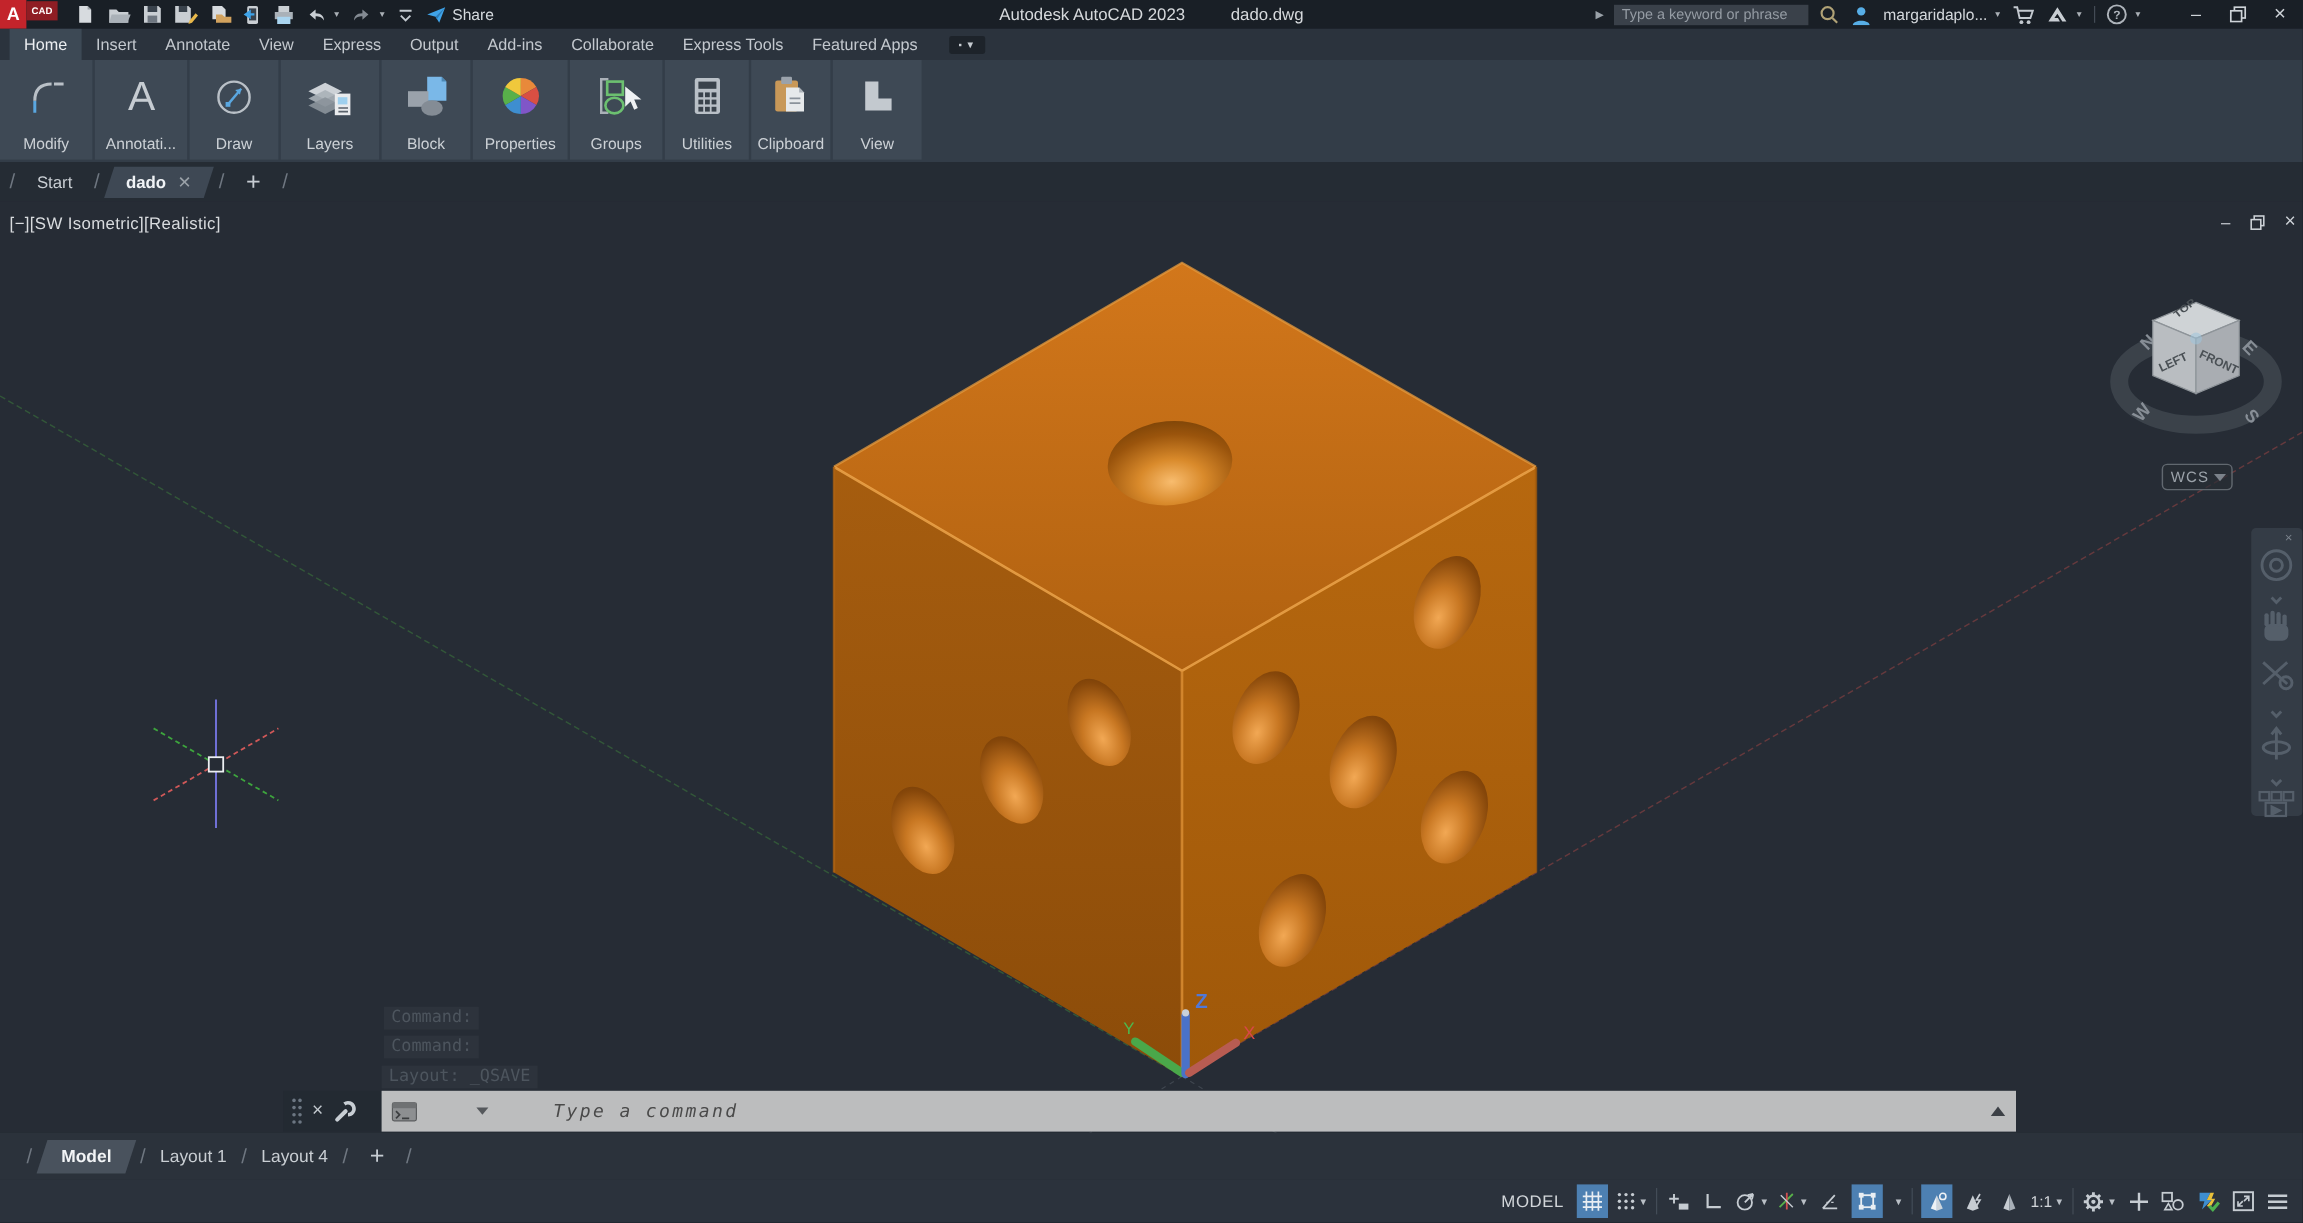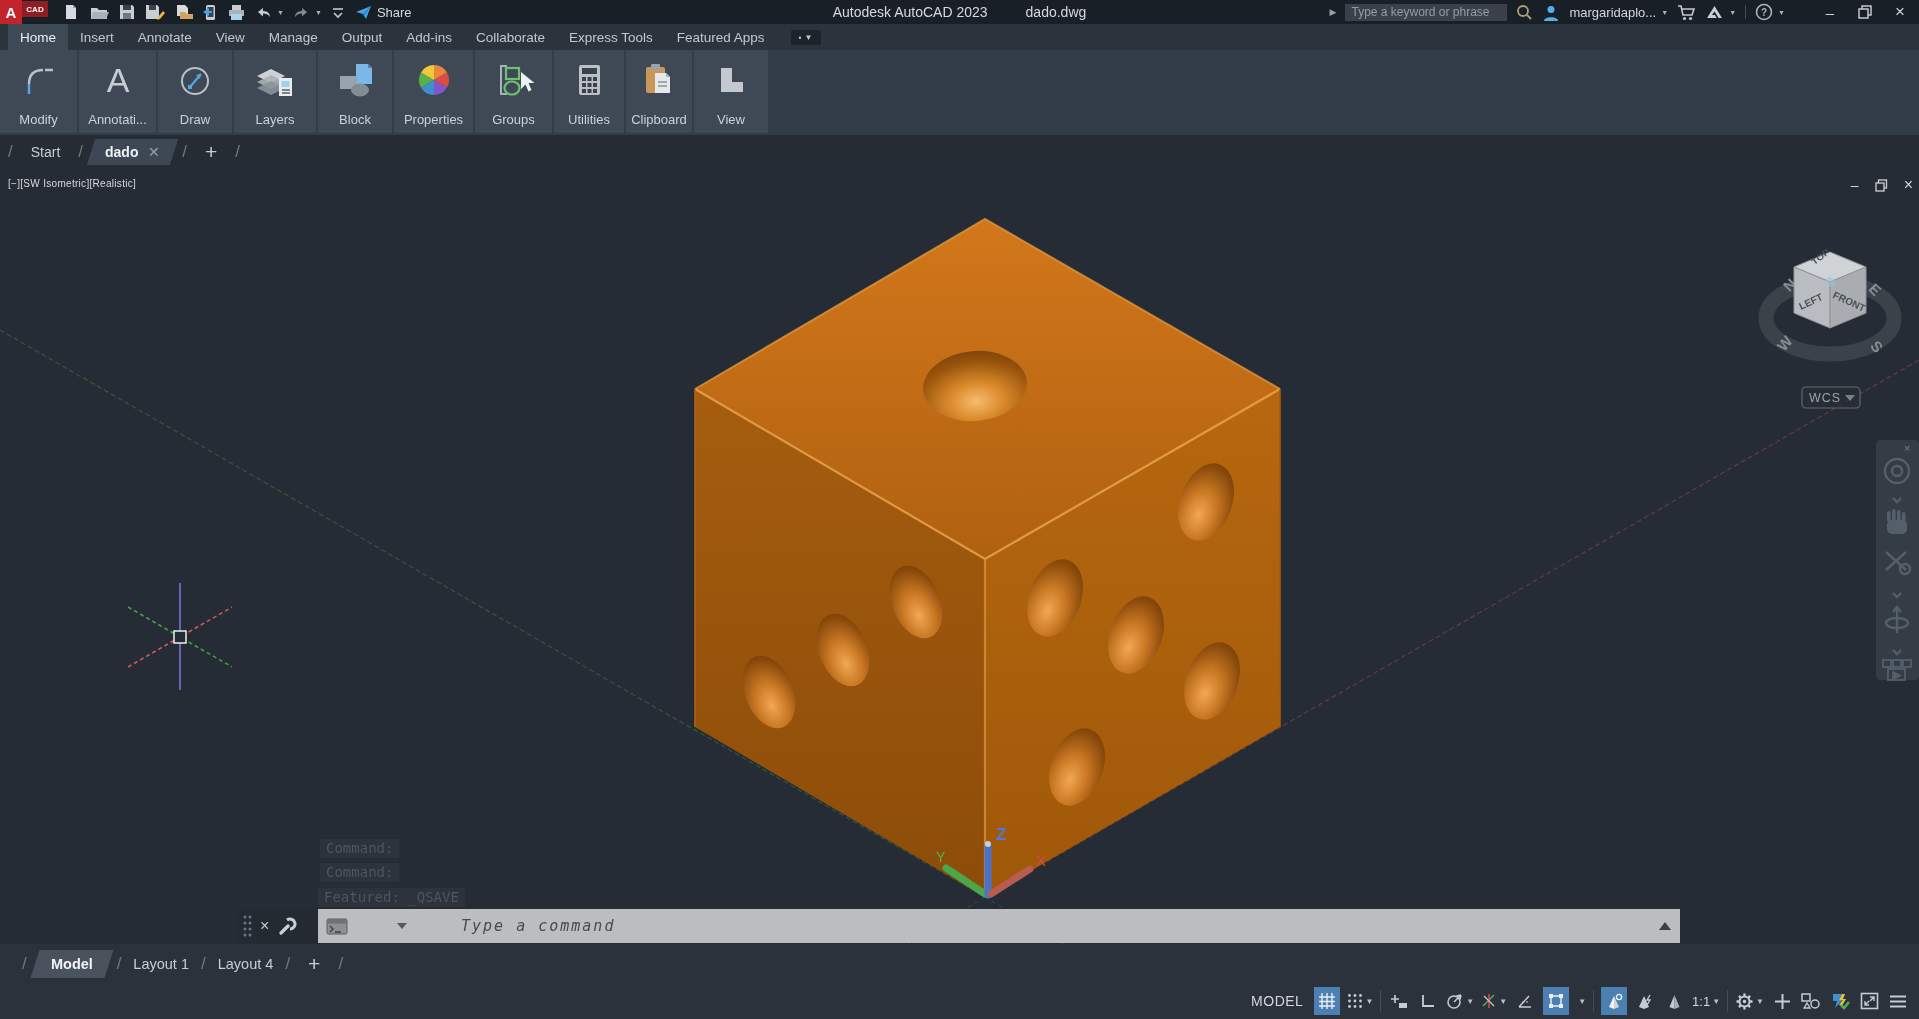--- a/index.html
+++ b/index.html
@@ -41,21 +41,21 @@
   #filetabs{left:0;top:135px;width:1919px;height:33px;background:#252c34;display:flex;align-items:center;
             font-size:14px;color:#c9ced3;}
   .slash{color:#6f7781;font-size:17px;margin:0 8px;}
   .ftab-active{background:#3e4854;transform:skewX(-18deg);padding:5px 14px;display:flex;gap:10px;align-items:center;}
   .ftab-active>*{transform:skewX(18deg);}
   .ftab-active .fname{font-weight:bold;color:#f0f3f6;}
   .fclose{color:#9aa1a8;font-size:14px;}
   .fplus{color:#c6ccd2;font-size:21px;margin:0 10px;}
   
   #viewport{left:0;top:168px;width:1919px;height:776px;background:#262c35;}
-  #vp-label{left:8px;top:178px;font-size:10px;color:#d8dbde;letter-spacing:.3px;}
+  #vp-label{left:8px;top:178px;font-size:14px;color:#d8dbde;letter-spacing:.3px;}
   #vp-winbtns{right:6px;top:176px;display:flex;gap:16px;align-items:center;color:#ced3d8;font-size:14px;}
   .cmdhist{position:absolute;font-family:"DejaVu Sans Mono",monospace;font-size:14px;color:#4d555e;
            background:rgba(140,150,160,0.07);padding:0 6px;line-height:19px;}
   
   #dock-grip{left:236px;top:909px;width:82px;height:34px;background:#232a32;display:flex;align-items:center;
              gap:8px;padding-left:6px;box-sizing:border-box;}
   #dock-bar{left:318px;top:909px;width:1362px;height:34px;background:#bcbdbe;display:flex;align-items:center;
             padding:0 8px;box-sizing:border-box;gap:43px;}
   #cmd-input{flex:1;background:transparent;border:none;outline:none;
              font-family:"DejaVu Sans Mono",monospace;font-style:italic;font-size:15px;color:#4a4a4a;
@@ -189,21 +189,21 @@
     <div class="mtab">
         <span>Insert</span>
       </div>
     <div class="mtab">
         <span>Annotate</span>
       </div>
     <div class="mtab">
         <span>View</span>
       </div>
     <div class="mtab">
-        <span>Manage</span>
+        <span>Express</span>
       </div>
     <div class="mtab">
         <span>Output</span>
       </div>
     <div class="mtab">
         <span>Add-ins</span>
       </div>
     <div class="mtab">
         <span>Collaborate</span>
       </div>
@@ -488,21 +488,21 @@
     <span>–</span>
     <svg width="13" height="13">
         <rect x="3.5" y="1" width="8" height="8" fill="none" stroke="#ced3d8" stroke-width="1.3"></rect>
         <rect x="1" y="4" width="8" height="8" fill="#262c35" stroke="#ced3d8" stroke-width="1.3"></rect>
       </svg>
     <span style="font-size:16px;">×</span>
   </div>
 
   <div class="cmdhist abs" style="left:320px;top:839px;">Command:</div>
   <div class="cmdhist abs" style="left:320px;top:863px;">Command:</div>
-  <div class="cmdhist abs" style="left:318px;top:888px;">Featured: _QSAVE</div>
+  <div class="cmdhist abs" style="left:318px;top:888px;">Layout: _QSAVE</div>
 
   <div id="dock-grip" class="abs">
     <svg width="10" height="24">
       <g fill="#6c7682">
           <circle cx="3" cy="3" r="1.5"></circle>
           <circle cx="8" cy="3" r="1.5"></circle>
           <circle cx="3" cy="9" r="1.5"></circle>
           <circle cx="8" cy="9" r="1.5"></circle>
           <circle cx="3" cy="15" r="1.5"></circle>
           <circle cx="8" cy="15" r="1.5"></circle>

